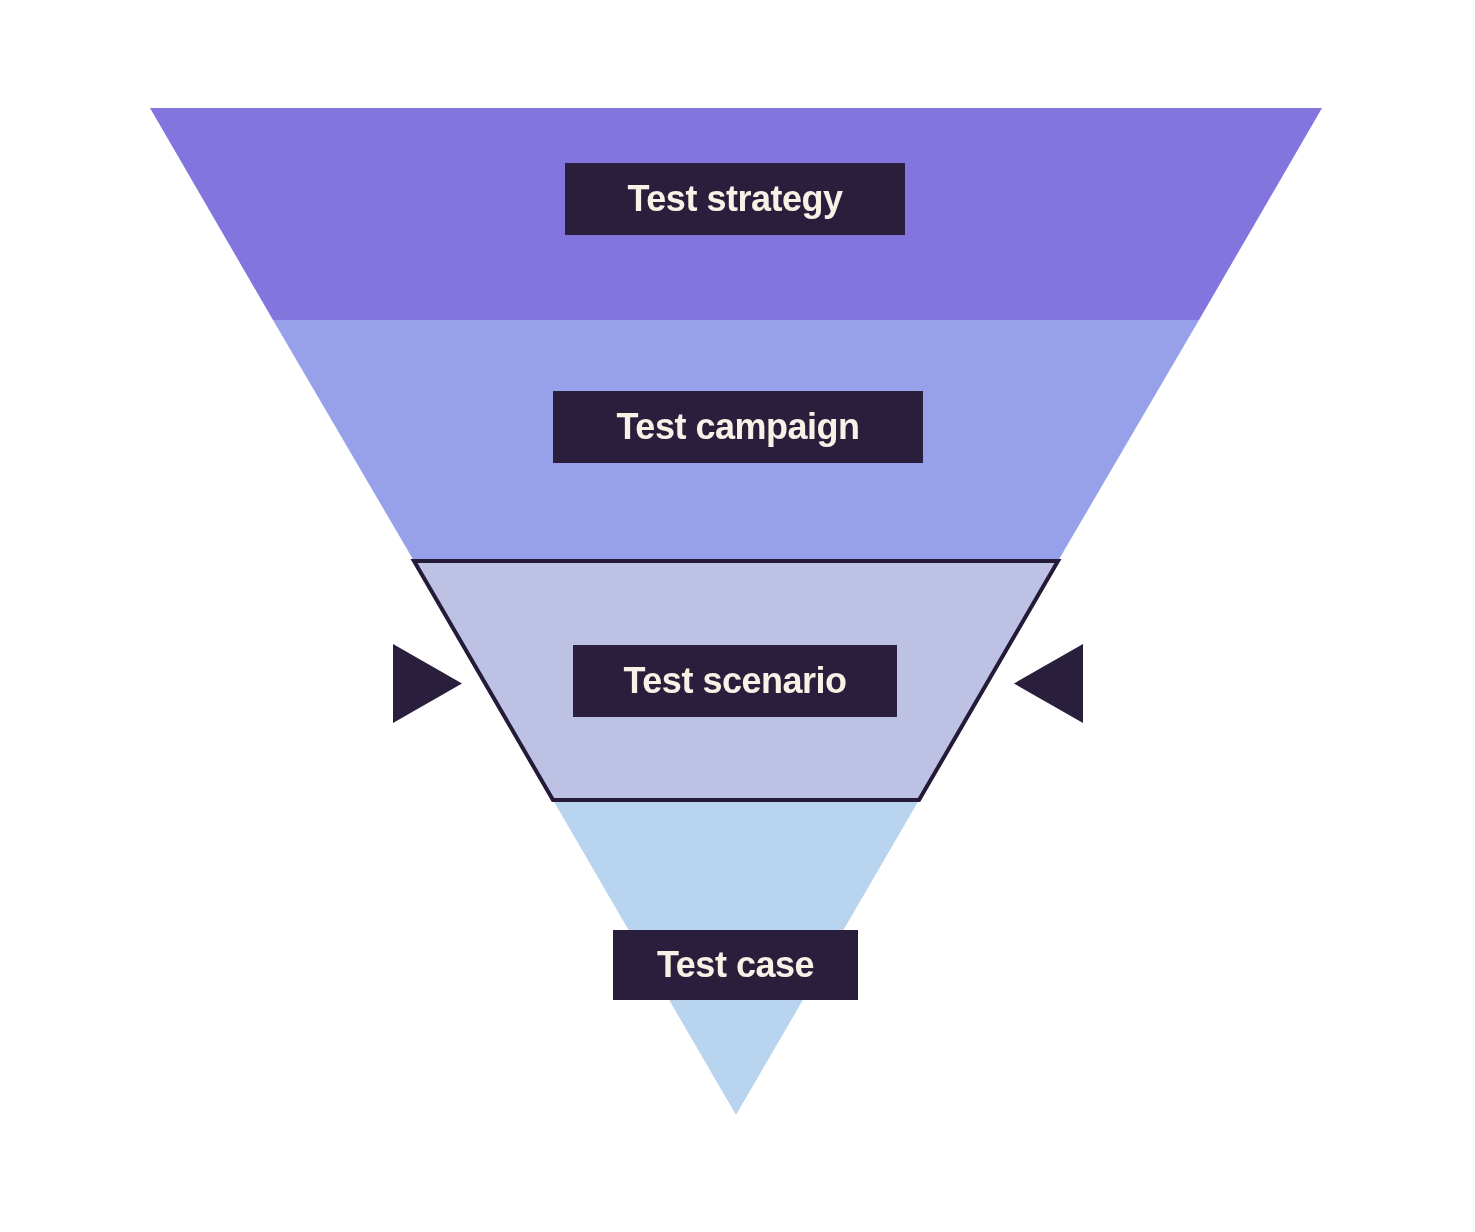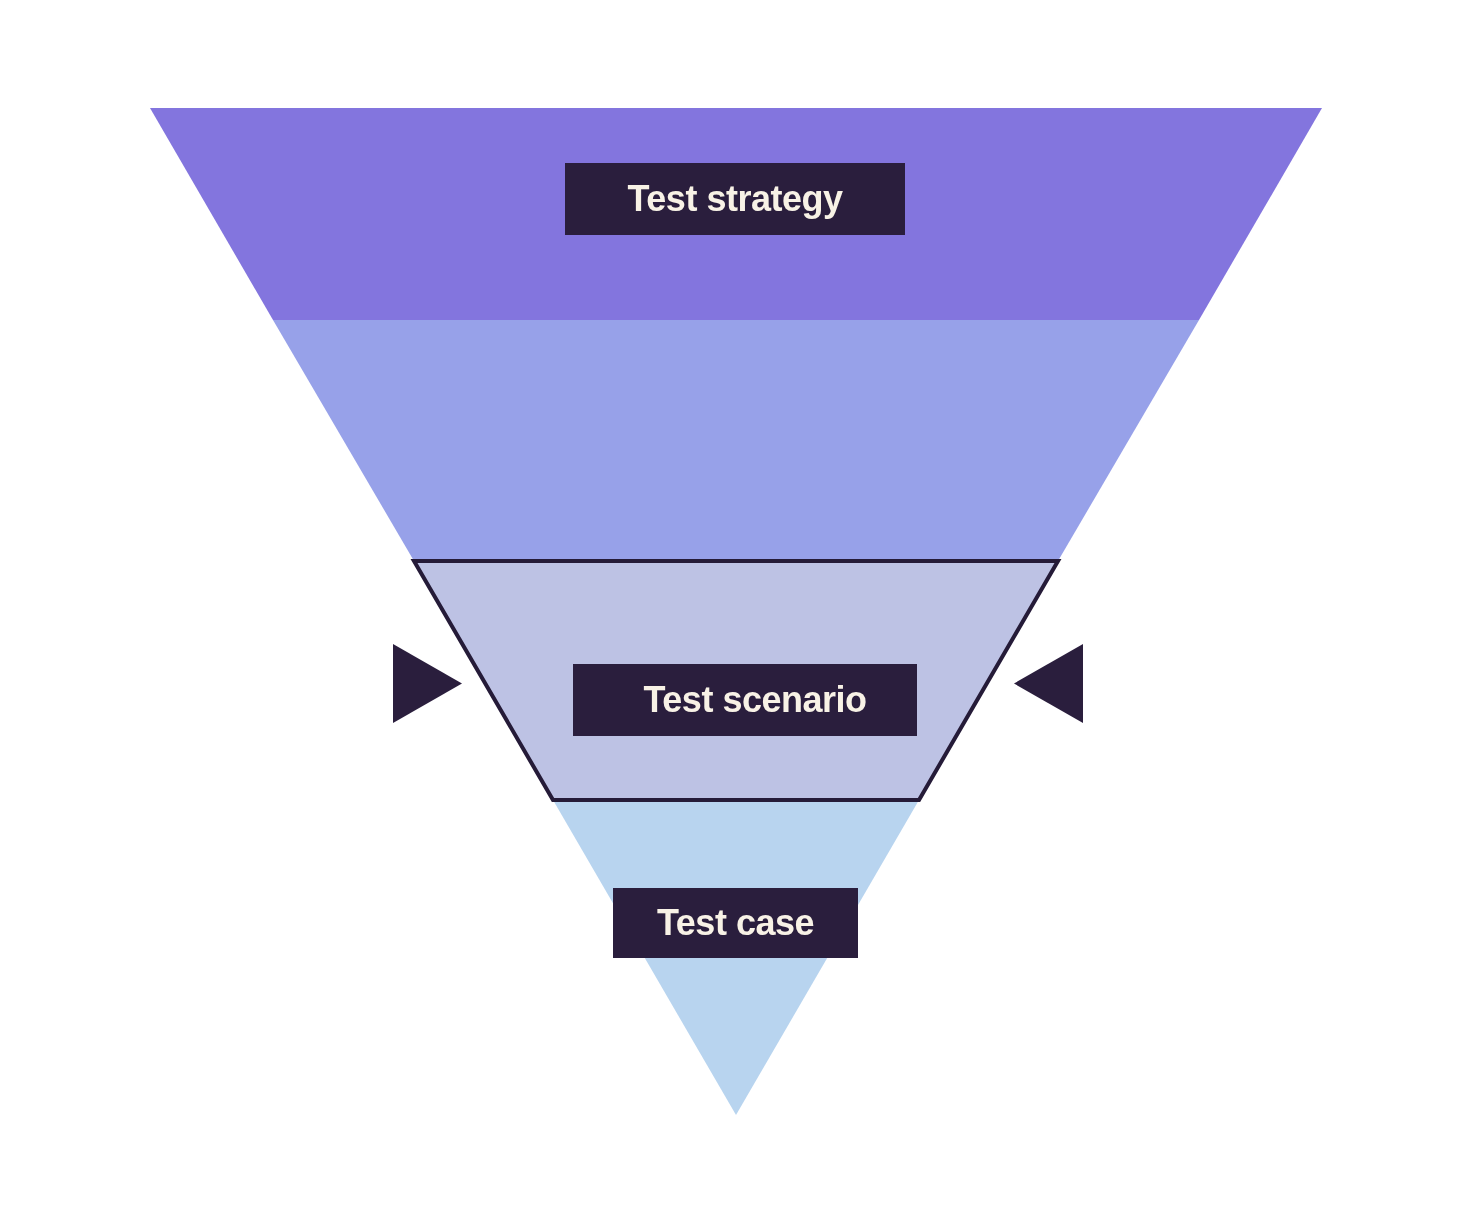--- a/index.html
+++ b/index.html
@@ -26,22 +26,22 @@
     align-items: center;
     justify-content: center;
     font-size: 36px;
     font-weight: 700;
     letter-spacing: -0.5px;
     line-height: 1;
     white-space: nowrap;
   }
   .label-strategy { left: 565px; top: 163px; width: 340px; height: 72px; }
   .label-campaign { left: 553px; top: 391px; width: 370px; height: 72px; }
-  .label-scenario { left: 573px; top: 664px; width: 324px; height: 72px; padding-left: 20px; }
-  .label-case     { left: 613px; top: 888px; width: 245px; height: 70px; }
+  .label-scenario { left: 573px; top: 645px; width: 324px; height: 72px; }
+  .label-case     { left: 613px; top: 930px; width: 245px; height: 70px; }
 </style>
 </head>
 <body style="background: rgb(255, 255, 255);">
 
 <div class="canvas">
 
   <svg class="funnel-svg" width="1475" height="1232" viewBox="0 0 1475 1232">
 
     <polygon points="150,108 1322,108 1199,320 273,320" fill="#8375de"></polygon>
 
@@ -51,18 +51,19 @@
 
     <polygon points="414,561 1058,561 919,800 553,800" stroke-width="4" stroke-linejoin="miter" fill="#bdc2e4" stroke="#251b38"></polygon>
 
     <polygon points="393,644 462,683.5 393,723" fill="#2a1e3d"></polygon>
 
     <polygon points="1083,644 1014,683.5 1083,723" fill="#2a1e3d"></polygon>
   </svg>
 
   <div class="level-label label-strategy" style="background: rgb(42, 30, 61); color: rgb(248, 242, 230);">Test strategy</div>
 
+  <div class="level-label label-campaign" style="background: rgb(42, 30, 61); color: rgb(248, 242, 230);">Test campaign</div>
 
   <div class="level-label label-scenario" style="background: rgb(42, 30, 61); color: rgb(248, 242, 230);">Test scenario</div>
 
   <div class="level-label label-case" style="background: rgb(42, 30, 61); color: rgb(248, 242, 230);">Test case</div>
 
 </div>
 
 </body></html>

